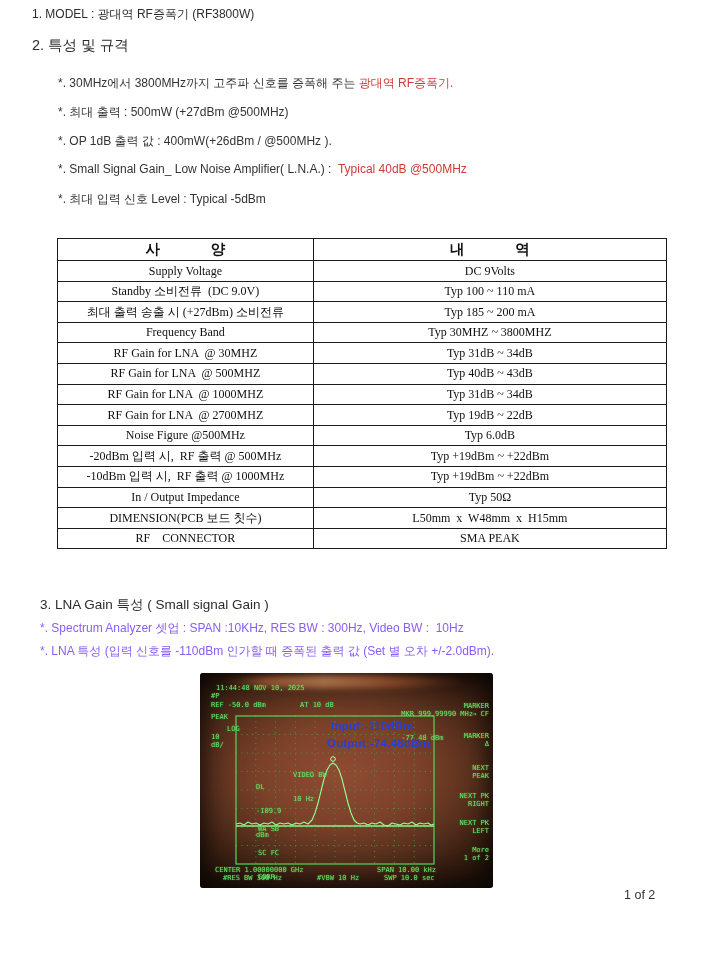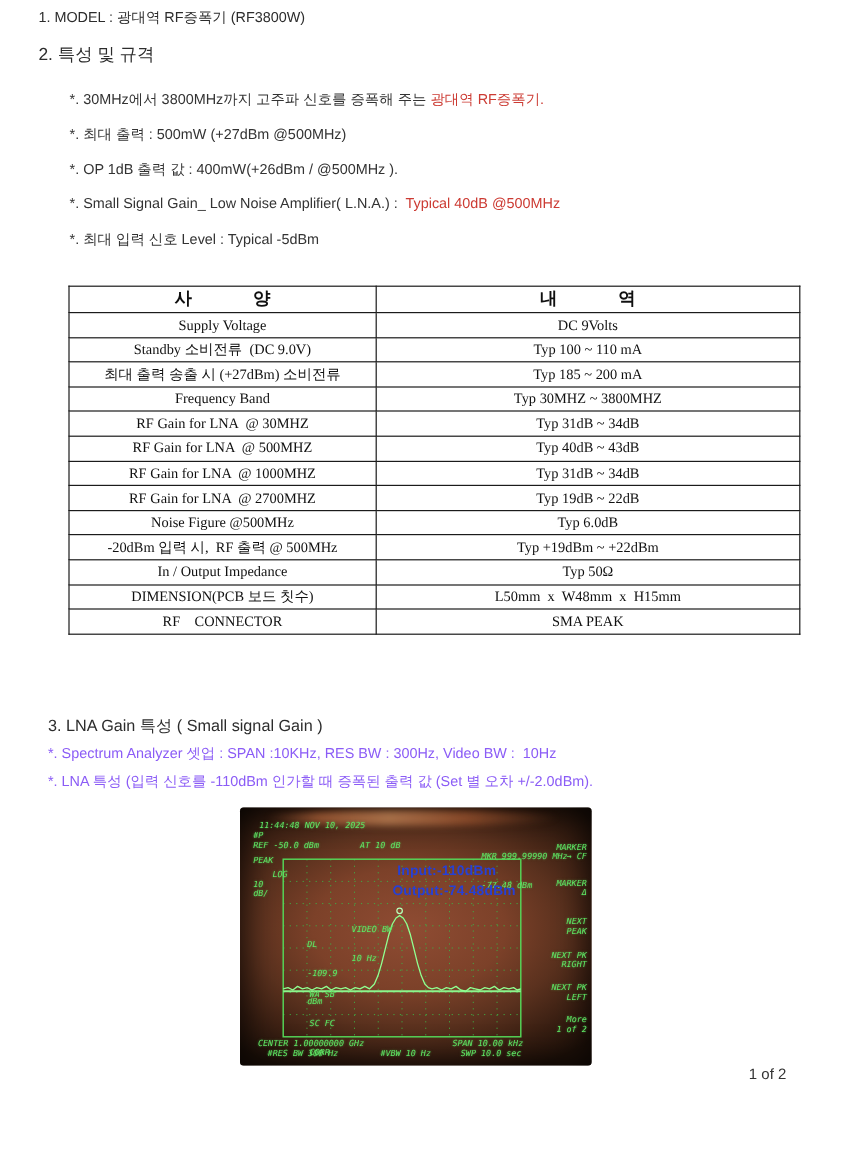--- a/index.html
+++ b/index.html
@@ -34,21 +34,21 @@
              radial-gradient(ellipse 72% 62% at 48% 47%,
                #8f4c33 0%, #7c4129 38%, #5a311e 62%, #361d11 84%, #1f1109 100%);
            box-shadow: inset 0 0 28px rgba(0,0,0,.85);
            overflow:hidden; }
   .glare { position:absolute; left:7%; top:2px; width:84%; height:13px; border-radius:50%;
            background:linear-gradient(90deg, rgba(255,120,60,0) 0%, rgba(255,145,85,.45) 18%,
              rgba(255,175,115,.55) 42%, rgba(250,135,75,.4) 68%, rgba(255,120,60,0) 100%);
            filter:blur(3px); }
   .scope { position:absolute; left:0; top:0; width:293px; height:215px; }
   .ga { position:absolute; font-family:"DejaVu Sans Mono",monospace; font-size:7px; line-height:8px;
-        color:#5ee764; white-space:pre; text-shadow:0 0 2px rgba(94,231,100,.55);font-style:italic; }
+        color:#5ee764; white-space:pre; text-shadow:0 0 2px rgba(94,231,100,.55); }
   .ga span { display:block;padding-left:48px; }
   .sk { right:4px; text-align:right; }
   .mkrblk { right:20px; text-align:left; }
   .blue { position:absolute; font-family:"Liberation Sans",sans-serif; font-weight:bold;
           font-size:11.5px; color:#2740d4; letter-spacing:.2px; white-space:pre; }
   .grid-v,.grid-h { stroke:#3fae45; stroke-width:.8; stroke-dasharray:1 4.4; fill:none; }
   .gratbox { stroke:#55d858; stroke-width:1.2; fill:none; }
   .dline { stroke:#8cf58c; stroke-width:1.6; }
   .trace { stroke:#90ff90; stroke-width:1.1; fill:none; stroke-linejoin:round; }
   .mkr { stroke:#b9ffb9; stroke-width:1; fill:none; }
@@ -113,20 +113,24 @@
         </tr>
       <tr>
           <td>Noise Figure @500MHz</td>
           <td>Typ 6.0dB</td>
         </tr>
       <tr>
           <td>-20dBm 입력 시,  RF 출력 @ 500MHz</td>
           <td>Typ +19dBm ~ +22dBm</td>
         </tr>
       <tr>
+          <td>-10dBm 입력 시,  RF 출력 @ 1000MHz</td>
+          <td>Typ +19dBm ~ +22dBm</td>
+        </tr>
+      <tr>
           <td>In / Output Impedance</td>
           <td>Typ 50Ω</td>
         </tr>
       <tr>
           <td>DIMENSION(PCB 보드 칫수)</td>
           <td>L50mm  x  W48mm  x  H15mm</td>
         </tr>
       <tr>
           <td>RF    CONNECTOR</td>
           <td>SMA PEAK</td>

